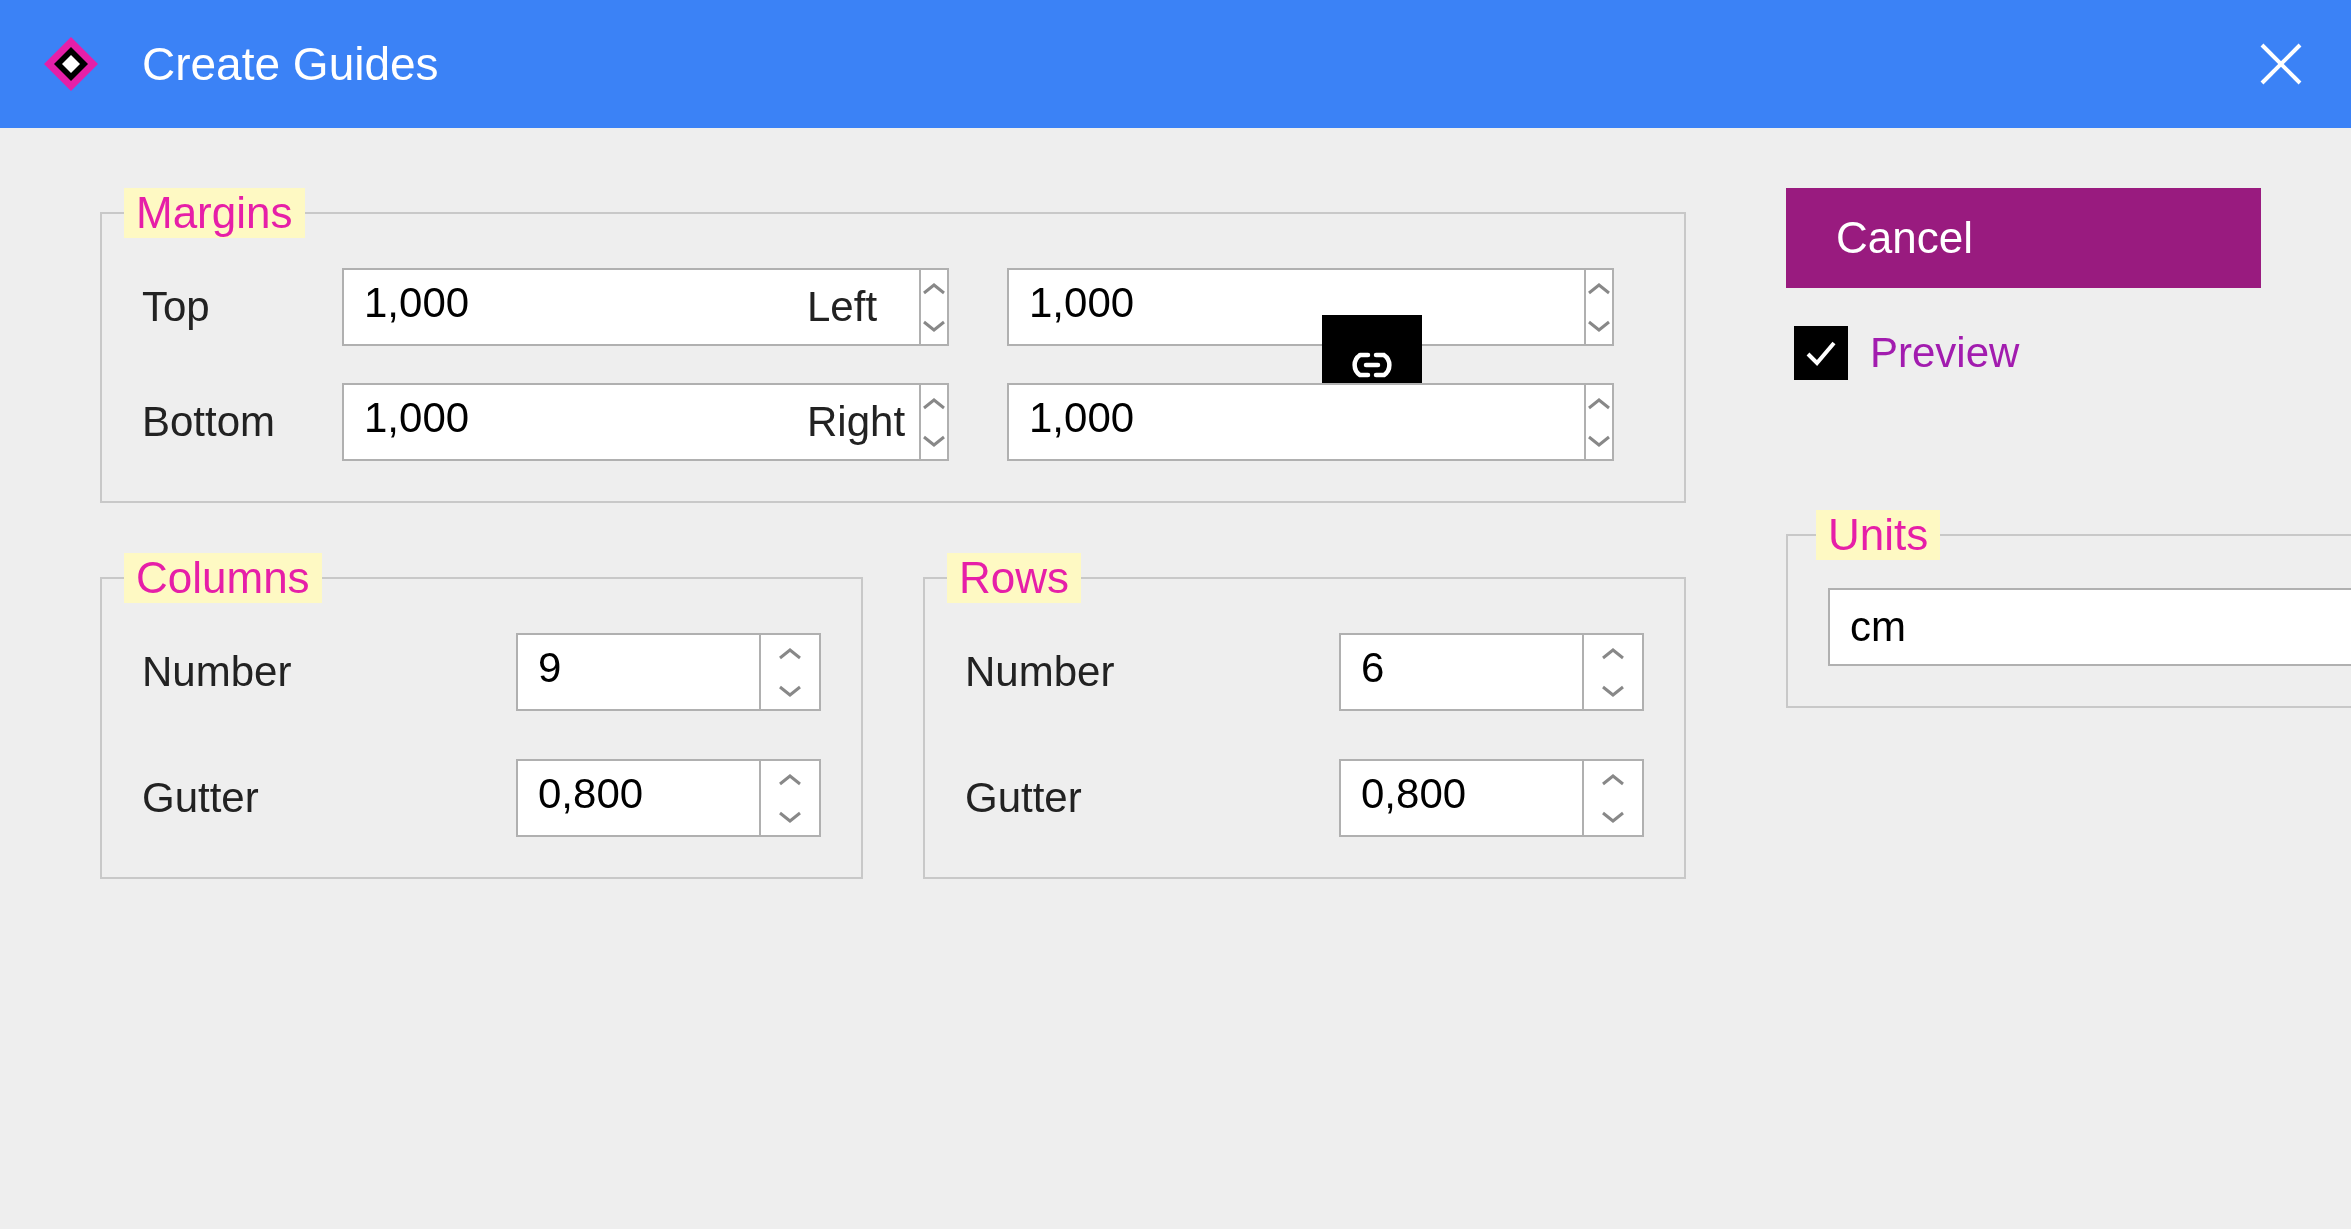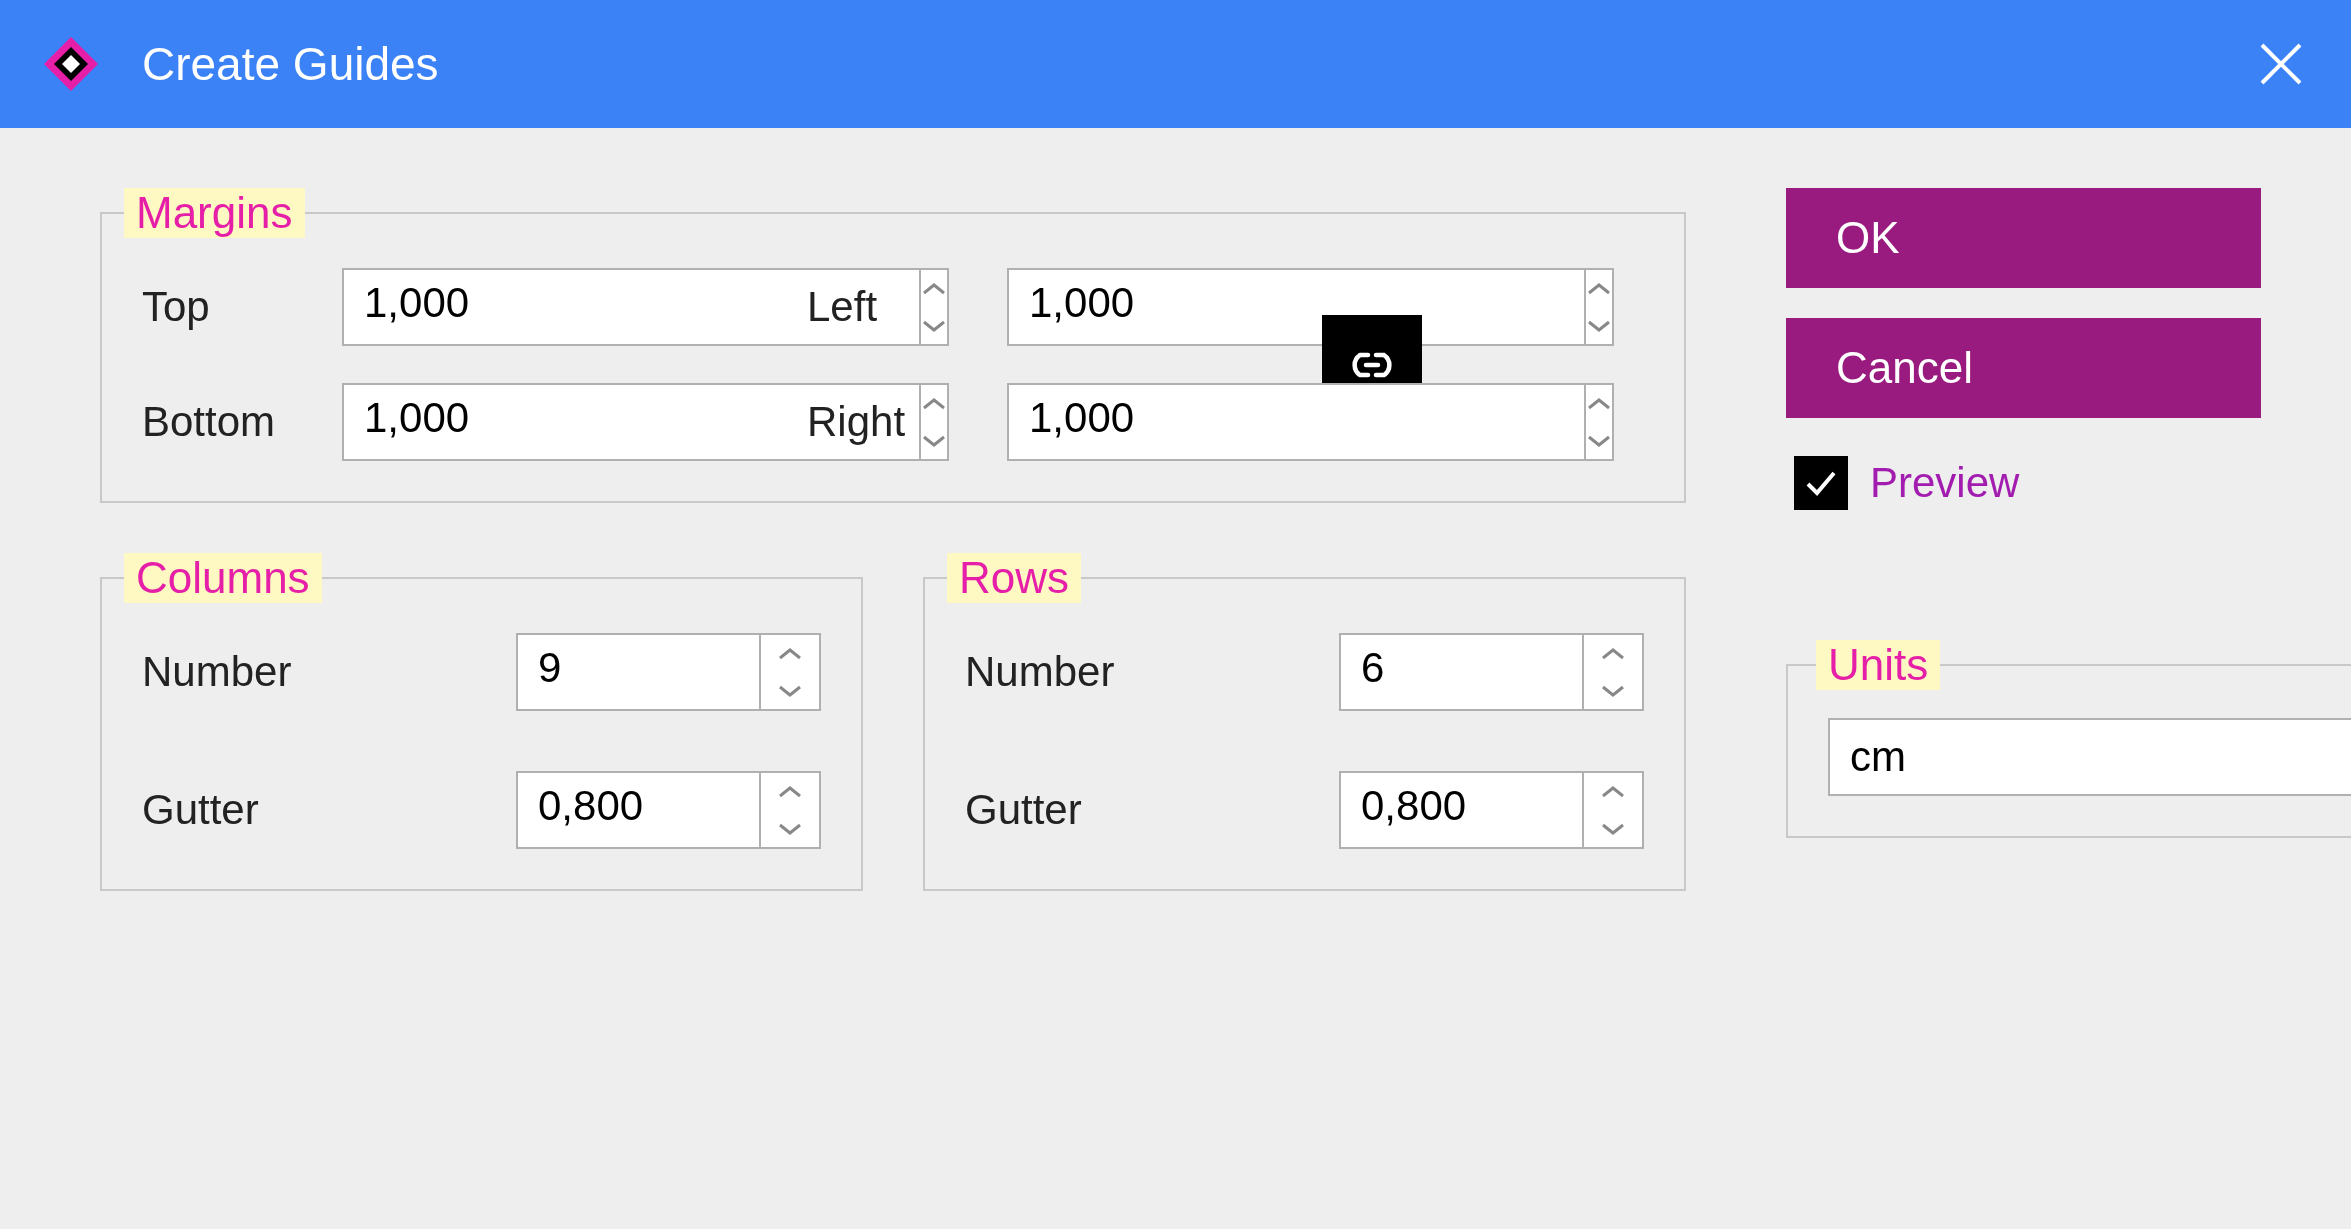--- a/index.html
+++ b/index.html
@@ -146,21 +146,21 @@
     .cols-rows {
       display: flex;
       gap: 60px;
     }
     .cols-rows fieldset {
       flex: 1;
     }
     .cr-grid {
       display: grid;
       grid-template-columns: 1fr 305px;
-      row-gap: 60px;
+      row-gap: 48px;
       align-items: center;
     }
     .cr-grid .spinner-input {
       width: 100%;
     }
     .action-button {
       background: #991b7f;
       color: #ffffff;
       border: none;
       height: 100px;
@@ -399,21 +399,20 @@
                   </div>
               </div>
             </div>
           </div>
         </fieldset>
       </div>
 
     </div>
 
     <div class="right-panel">
-      <button class="action-button">OK</button>
       <button class="action-button">Cancel</button>
       <div class="preview-row">
         <div class="checkbox">
           <svg width="40" height="40" viewBox="0 0 40 40">
             <polyline points="7,21 16,30 33,10" fill="none" stroke="#fff" stroke-width="4"></polyline>
           </svg>
         </div>
         <div class="preview-label">Preview</div>
       </div>
 

